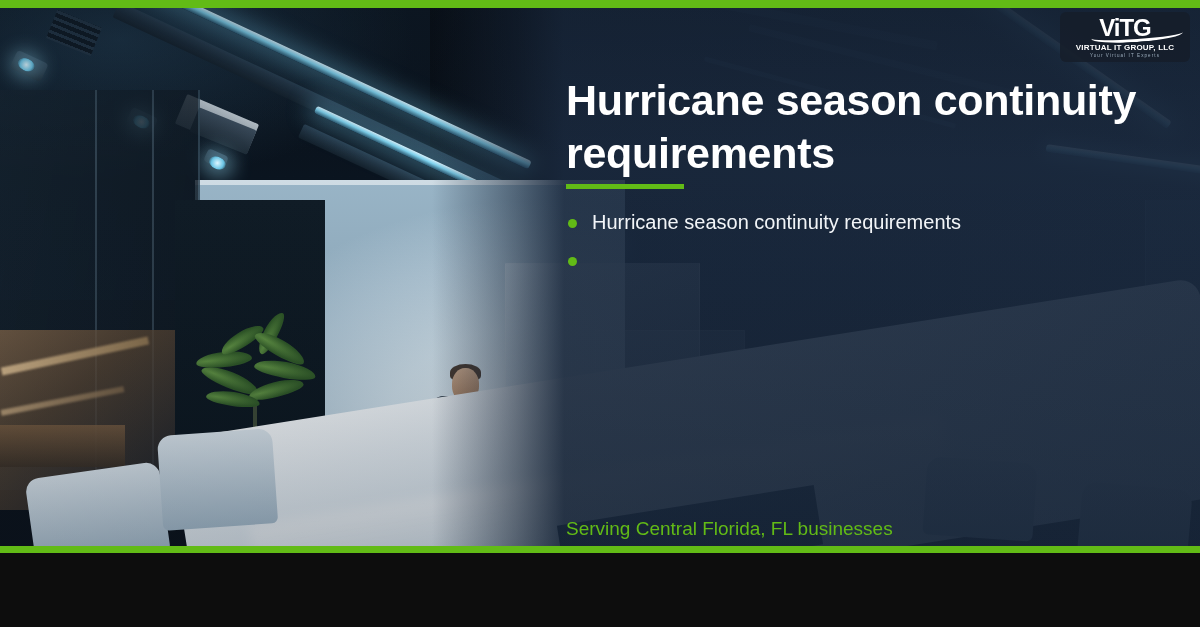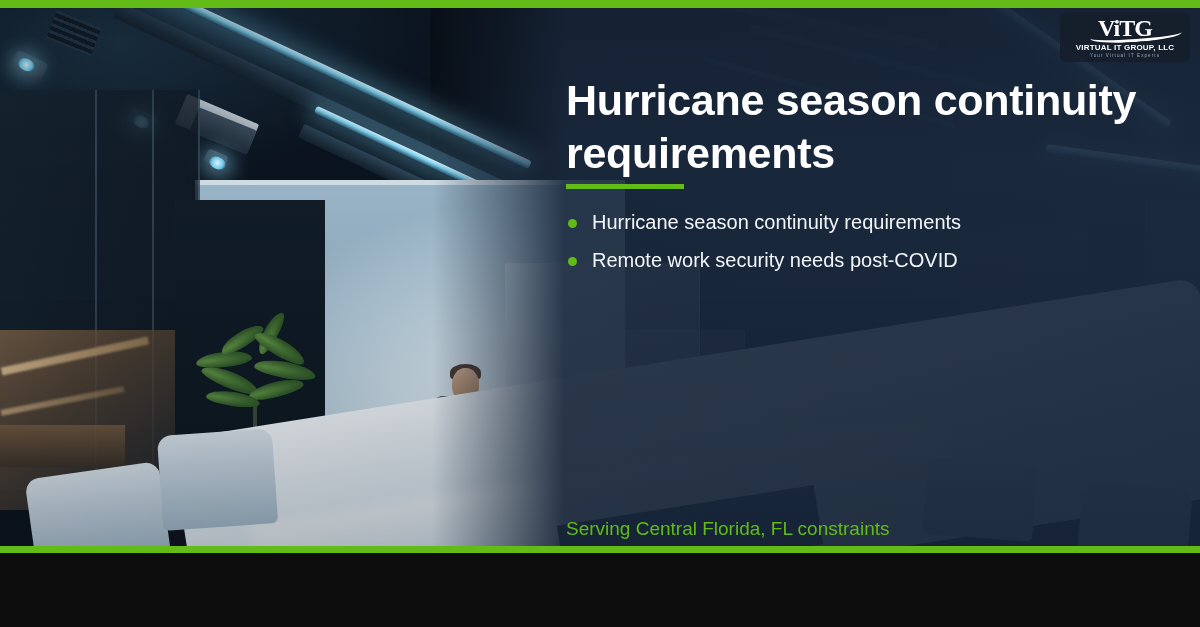--- a/index.html
+++ b/index.html
@@ -353,21 +353,21 @@
     background:rgba(22,30,42,.88);
     border-radius:6px;
     z-index:45;
     display:flex; flex-direction:column;
     align-items:center; justify-content:center;
   }
   .logo-mark {
     position:relative;
     font-size:24px; font-weight:bold; color:#ffffff;
     letter-spacing:-1px; line-height:24px;
-    font-family:Liberation Serif, serif;
+    font-family:Liberation Sans, sans-serif;
   }
   .logo-swoosh {
     position:absolute; left:-8px; top:13px;
     width:92px; height:13px;
     border-bottom:3px solid #ffffff;
     border-radius:0 0 50% 50%;
     transform:rotate(-4deg);
   }
   .logo-name {
     font-size:8px; font-weight:bold; color:#ffffff;
@@ -501,25 +501,24 @@
     <h1 class="headline">Hurricane season continuity requirements</h1>
     <div class="accent-rule"></div>
 
     <div class="bullets">
       <div class="bullet">
         <span class="dot"></span>
         <span>Hurricane season continuity requirements</span>
       </div>
       <div class="bullet">
         <span class="dot"></span>
-        <span>Remote work security needs post-COVID</span>
       </div>
     </div>
 
-    <div class="serving">Serving Central Florida, FL constraints</div>
+    <div class="serving">Serving Central Florida, FL businesses</div>
   </div>
 
   <div class="green-divider"></div>
   <div class="footer">
     
     
   </div>
 
 </div>
 

